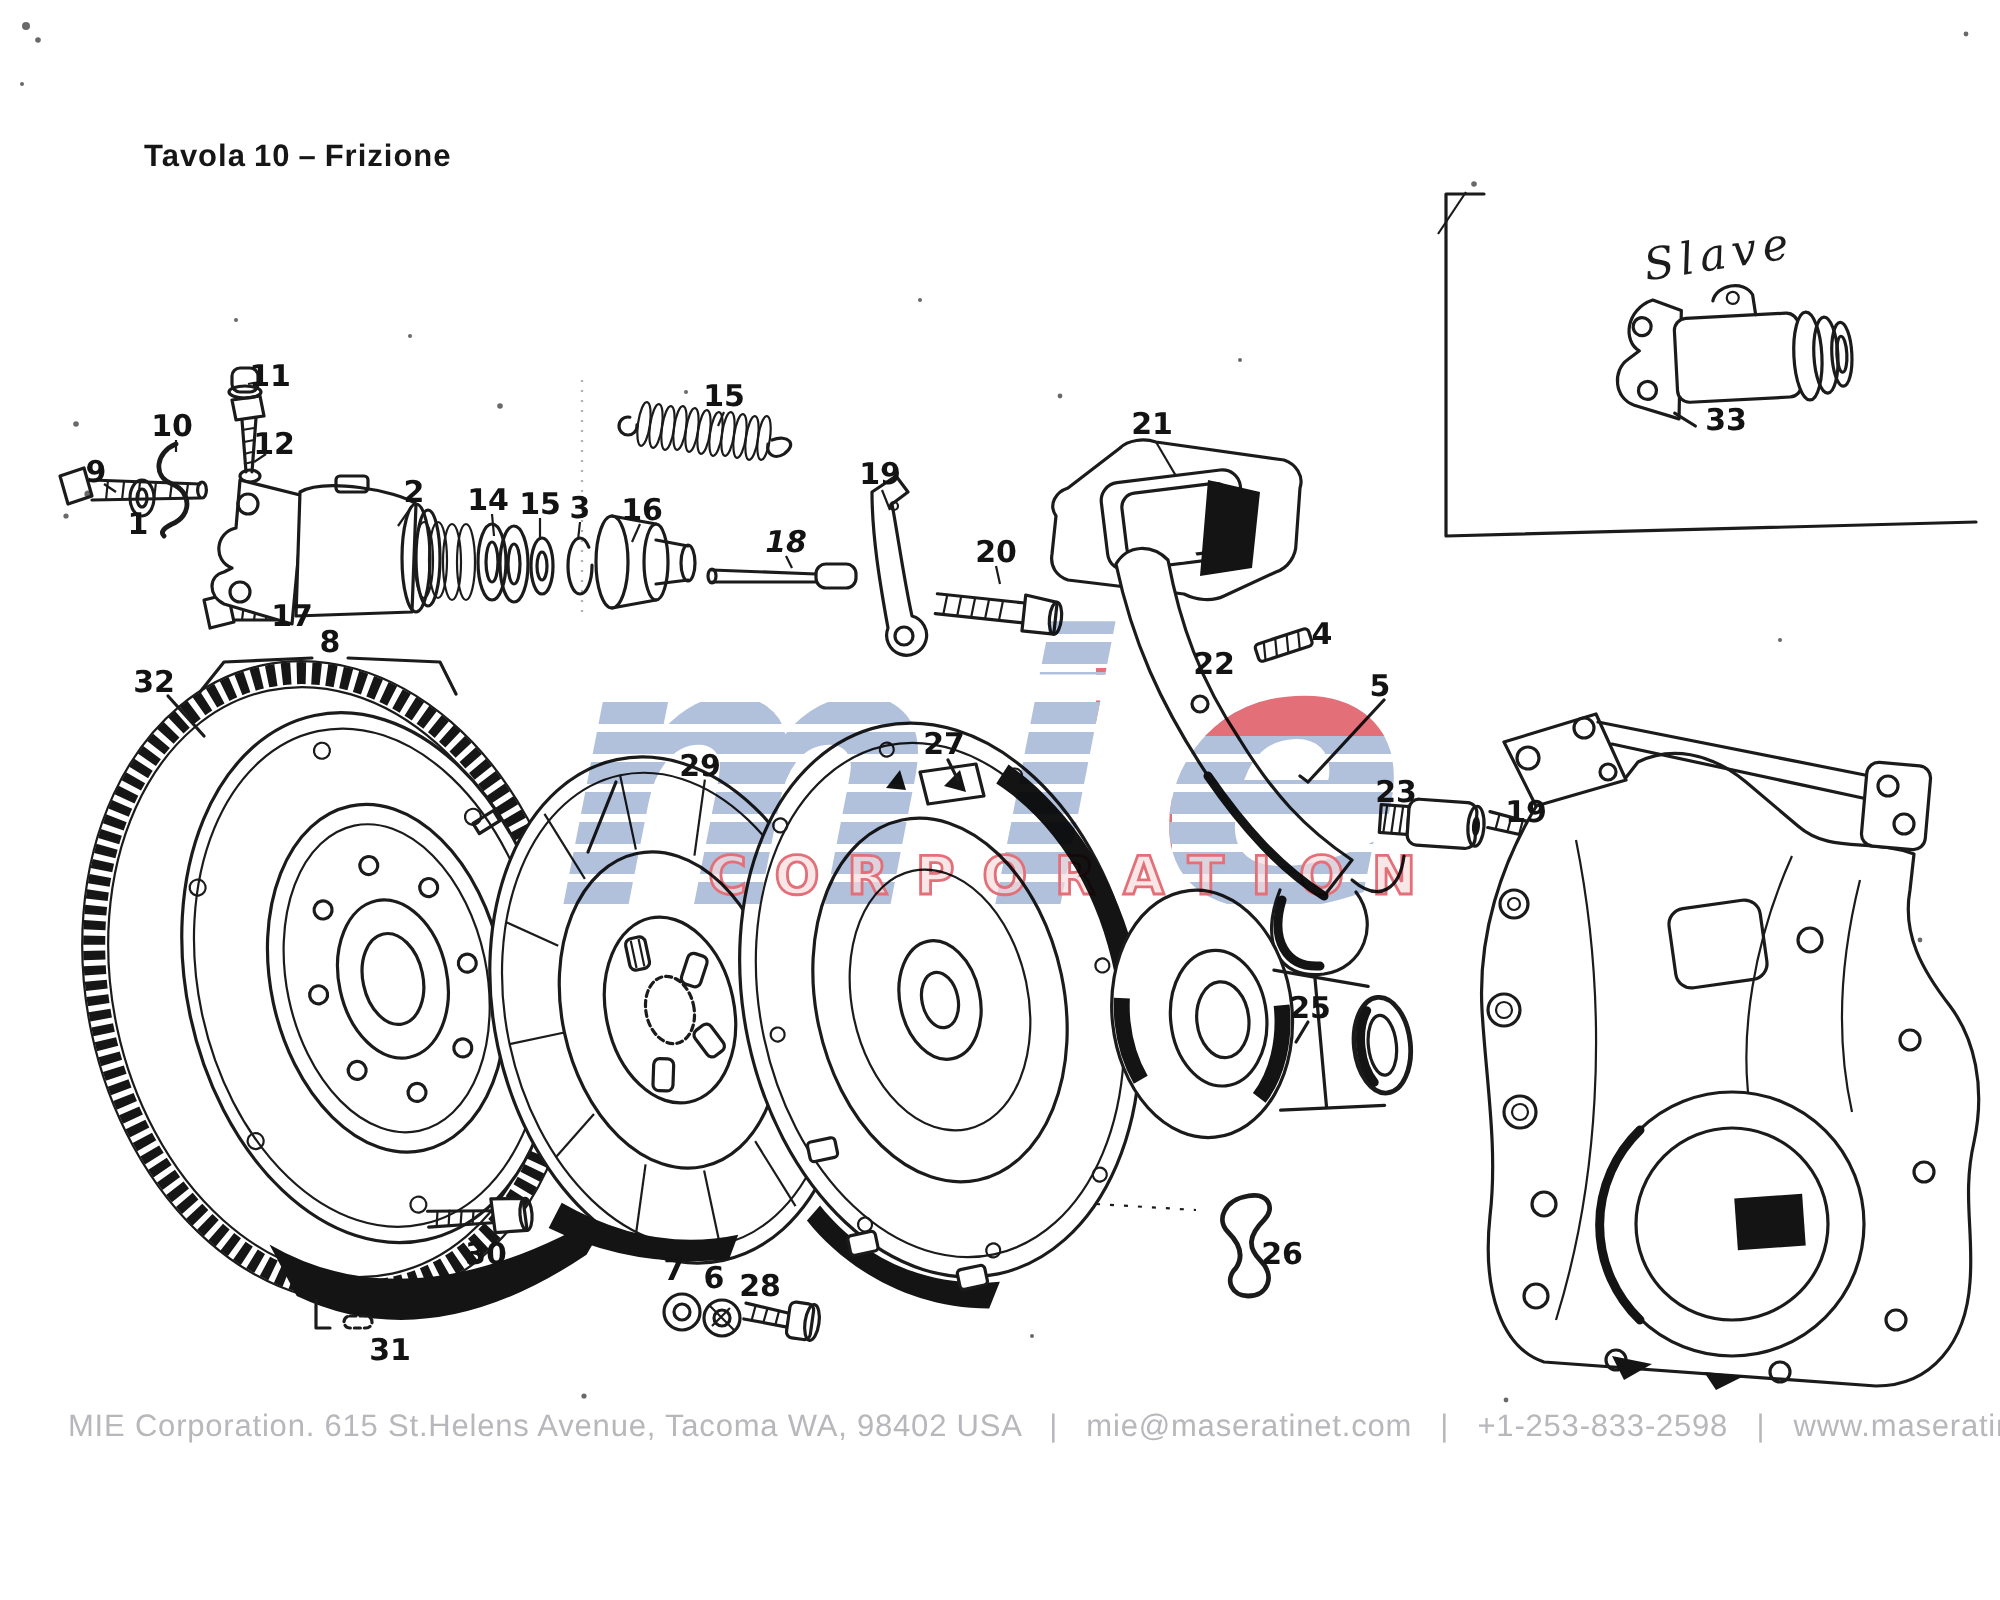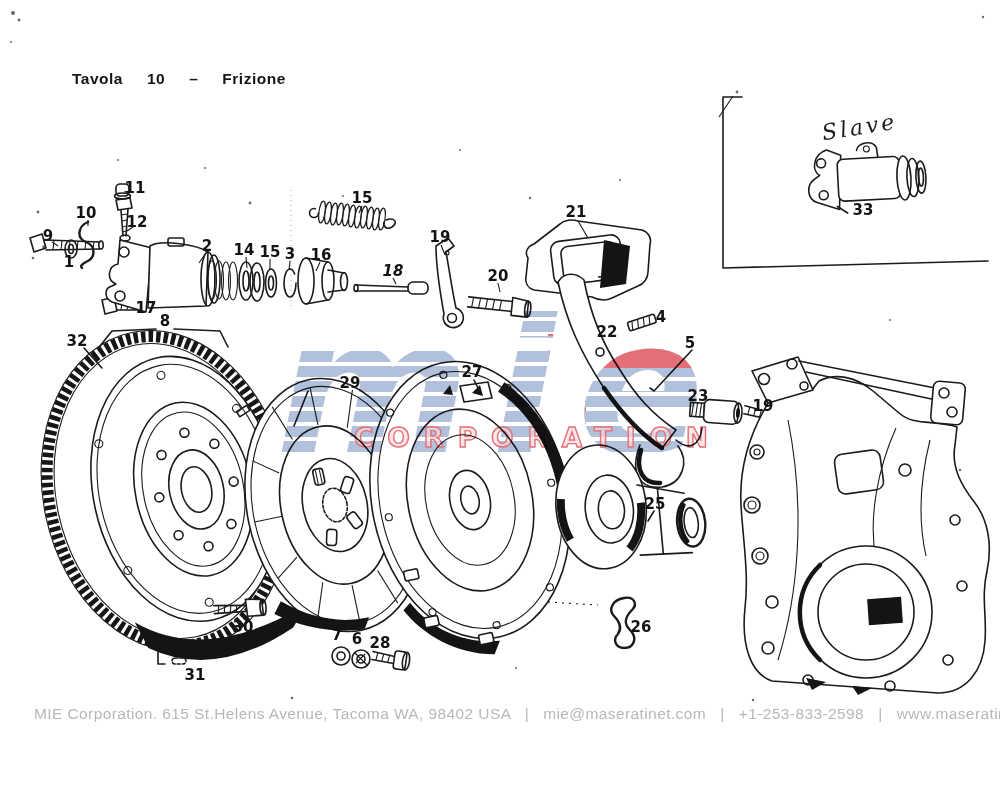--- a/index.html
+++ b/index.html
@@ -1,18 +1,18 @@
 <!DOCTYPE html>
 <html><head>
 <meta charset="utf-8">
 <style>
   html,body{margin:0;padding:0;background:#ffffff;}
   .page{position:relative;width:1000px;height:800px;background:#fff;overflow:hidden;
         font-family:"Liberation Sans",sans-serif;}
-  .title{position:absolute;left:72px;top:70px;display:flex;gap:24px;
+  .title{position:absolute;left:72px;top:70px;display:flex;gap:4px;
          font-weight:700;font-size:15.5px;color:#161616;letter-spacing:.5px;}
   .footer{position:absolute;left:34px;top:705px;font-size:15.5px;color:#b7b7bc;
           white-space:pre;letter-spacing:.4px;}
   .part-label{position:absolute;transform:translate(-50%,-50%);
               font-family:"DejaVu Sans","Liberation Sans",sans-serif;
               font-weight:700;font-size:15px;color:#131313;}
   svg.art{position:absolute;left:0;top:0;}
   .i{stroke:#1b1b1b;fill:none;stroke-width:1.6;stroke-linecap:round;stroke-linejoin:round}
   .i2{stroke:#1b1b1b;fill:none;stroke-width:2.4;stroke-linecap:round;stroke-linejoin:round}
   .i3{stroke:#141414;fill:none;stroke-width:4.5;stroke-linecap:round}

